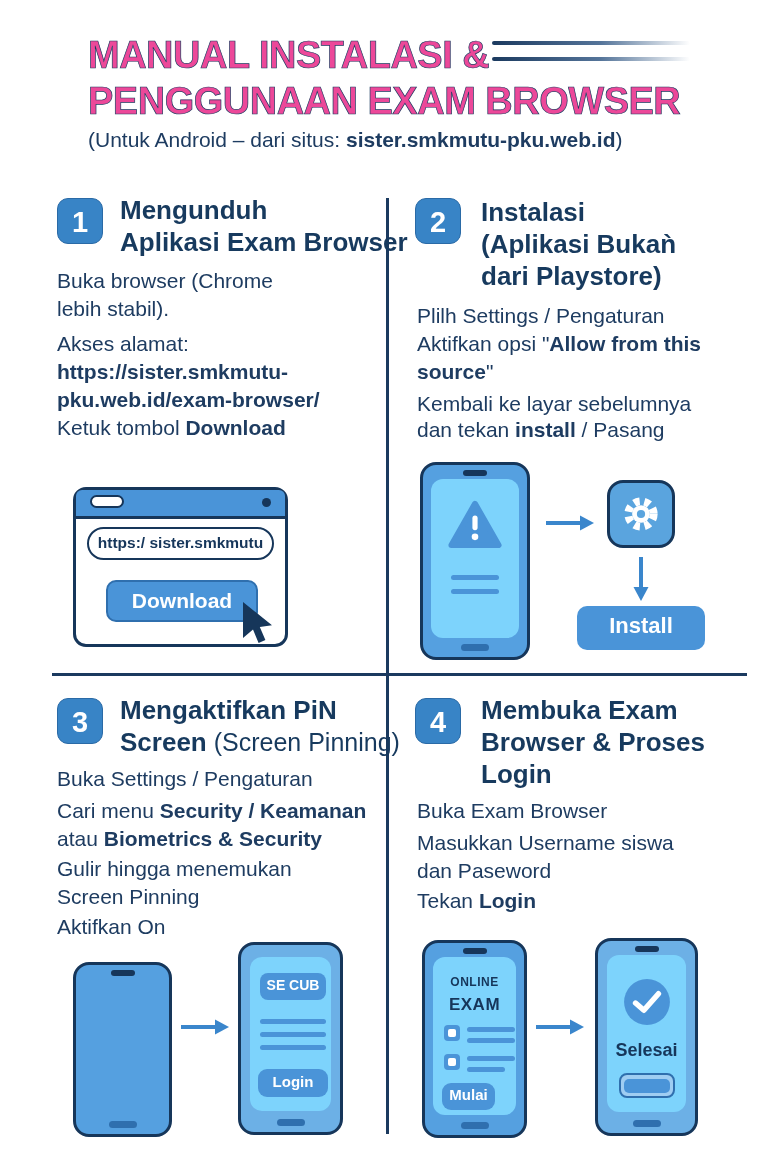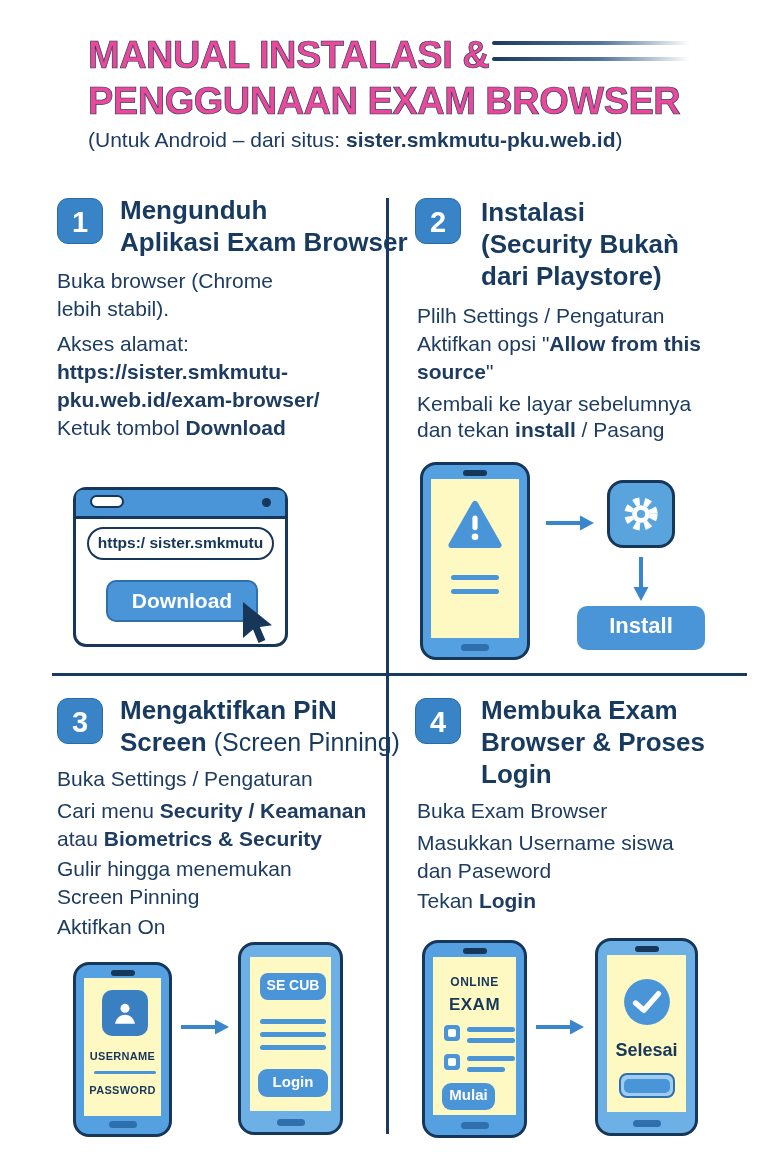--- a/index.html
+++ b/index.html
@@ -10,21 +10,21 @@
   .deco{height:4px;border-radius:2px;background:linear-gradient(90deg,#1b3a5f 0%,#55759a 55%,rgba(255,255,255,0) 100%);}
   .badge{width:46px;height:46px;background:#3884c6;border:1px solid #2a6aa6;border-radius:11px;color:#ffffff;
          font-size:29px;font-weight:800;text-align:center;line-height:46px;box-sizing:border-box;}
   .h{font-size:26px;font-weight:700;color:#173a5e;white-space:nowrap;line-height:1.1;}
   .h .reg{font-weight:400;font-size:25px;margin-top:8px;}
   .tl{font-size:21px;color:#1e3c61;white-space:nowrap;line-height:1.25;}
   .b{font-weight:700;}
   .vdiv{width:2.5px;background:#1b3a5f;}
   .hdiv{height:2.5px;background:#1b3a5f;}
   .phone{position:absolute;border:3px solid #16365a;border-radius:16px;box-sizing:border-box;}
-  .screen{position:absolute;background:#fef9c3;border-radius:0;}
+  .screen{position:absolute;background:#7dd3fc;border-radius:12px;}
   .notch{position:absolute;top:5px;left:50%;transform:translateX(-50%);width:24px;height:6px;background:#16365a;border-radius:3px;}
   .home{position:absolute;bottom:6px;left:50%;transform:translateX(-50%);width:28px;height:7px;background:#2f6fae;border-radius:4px;}
   .mline{position:absolute;background:#4a94d8;border-radius:3px;}
   .btn{position:absolute;background:#4a94d8;border:2px solid #2f6fae;border-radius:10px;color:#ffffff;
        font-weight:700;text-align:center;box-sizing:border-box;}
   .ill-label{position:absolute;color:#16365a;font-weight:700;text-align:center;}
   .browser{position:absolute;background:#ffffff;border:3px solid #16365a;border-radius:10px;box-sizing:border-box;}
   .bbar{position:absolute;left:0;right:0;top:0;height:26px;background:#4a94d8;border-radius:6px 6px 0 0;border-bottom:3px solid #16365a;}
   .tile{position:absolute;box-sizing:border-box;}
 </style>
@@ -62,21 +62,21 @@
   </div>
   <div class="abs" style="left:11px;top:37px;width:187px;height:33px;border:2.5px solid #16365a;border-radius:17px;box-sizing:border-box;text-align:center;line-height:28px;font-size:15.5px;font-weight:600;color:#16365a;">https:/ sister.smkmutu</div>
   <div class="btn" style="left:30px;top:90px;width:152px;height:42px;font-size:21px;line-height:38px;">Download</div>
 </div>
 <svg class="abs" style="left:237px;top:600px;" width="42" height="48" viewBox="0 0 21 24">
   <path d="M3 1 L3 19 L8 14.8 L10.8 21.5 L14.2 20 L11.4 13.5 L17.5 12.6 Z" fill="#16365a"></path>
 </svg>
 
 <div class="abs badge" style="left:415px;top:198px;">2</div>
 <div class="abs h" style="left:481px;top:198px;">Instalasi</div>
-<div class="abs h" style="left:481px;top:230px;">(Security Bukaǹ</div>
+<div class="abs h" style="left:481px;top:230px;">(Aplikasi Bukaǹ</div>
 <div class="abs h" style="left:481px;top:262px;">dari Playstore)</div>
 
 <div class="abs tl" style="left:417px;top:303px;">Plilh Settings / Pengaturan</div>
 <div class="abs tl" style="left:417px;top:331px;">
   <span>Aktifkan opsi "</span><span class="b">Allow from this</span>
 </div>
 <div class="abs tl" style="left:417px;top:359px;">
   <span class="b">source</span><span>"</span>
 </div>
 <div class="abs tl" style="left:417px;top:391px;">Kembali ke layar sebelumnya</div>
@@ -130,31 +130,20 @@
 </div>
 <div class="abs tl" style="left:57px;top:826px;">
   <span>atau </span><span class="b">Biometrics &amp; Security</span>
 </div>
 <div class="abs tl" style="left:57px;top:856px;">Gulir hingga menemukan</div>
 <div class="abs tl" style="left:57px;top:884px;">Screen Pinning</div>
 <div class="abs tl" style="left:57px;top:914px;">Aktifkan On</div>
 
 <div class="phone" style="left:73px;top:962px;width:99px;height:175px;background:#55a0e0;">
   <div class="notch"></div>
-  <div class="screen" style="left:8px;right:8px;top:13px;bottom:18px;">
-    <div class="tile" style="left:18px;top:12px;width:46px;height:46px;background:#3a7fc1;border-radius:10px;">
-      <svg style="position:absolute;left:7px;top:6px;" width="32" height="34" viewBox="0 0 24 24">
-        <circle cx="12" cy="8.5" r="3.4" fill="#ffffff"></circle>
-        <path d="M4.5 20 C5.8 14.8 9 13.3 12 13.3 C15 13.3 18.2 14.8 19.5 20 Z" fill="#ffffff"></path>
-      </svg>
-    </div>
-    <div class="ill-label" style="left:0;right:0;top:72px;font-size:11px;letter-spacing:0.3px;">USERNAME</div>
-    <div class="mline" style="left:10px;top:93px;width:62px;height:3px;"></div>
-    <div class="ill-label" style="left:0;right:0;top:106px;font-size:11px;letter-spacing:0.3px;">PASSWORD</div>
-  </div>
   <div class="home"></div>
 </div>
 
 <svg class="abs" style="left:180px;top:1018px;" width="50" height="18" viewBox="0 0 50 18">
   <line x1="1" y1="9" x2="37" y2="9" stroke="#3a86cc" stroke-width="4"></line>
   <path d="M35 1.5 L49 9 L35 16.5 Z" fill="#3a86cc"></path>
 </svg>
 
 <div class="phone" style="left:238px;top:942px;width:105px;height:193px;background:#6cb0e6;">
   <div class="screen" style="left:9px;right:9px;top:12px;bottom:21px;">

